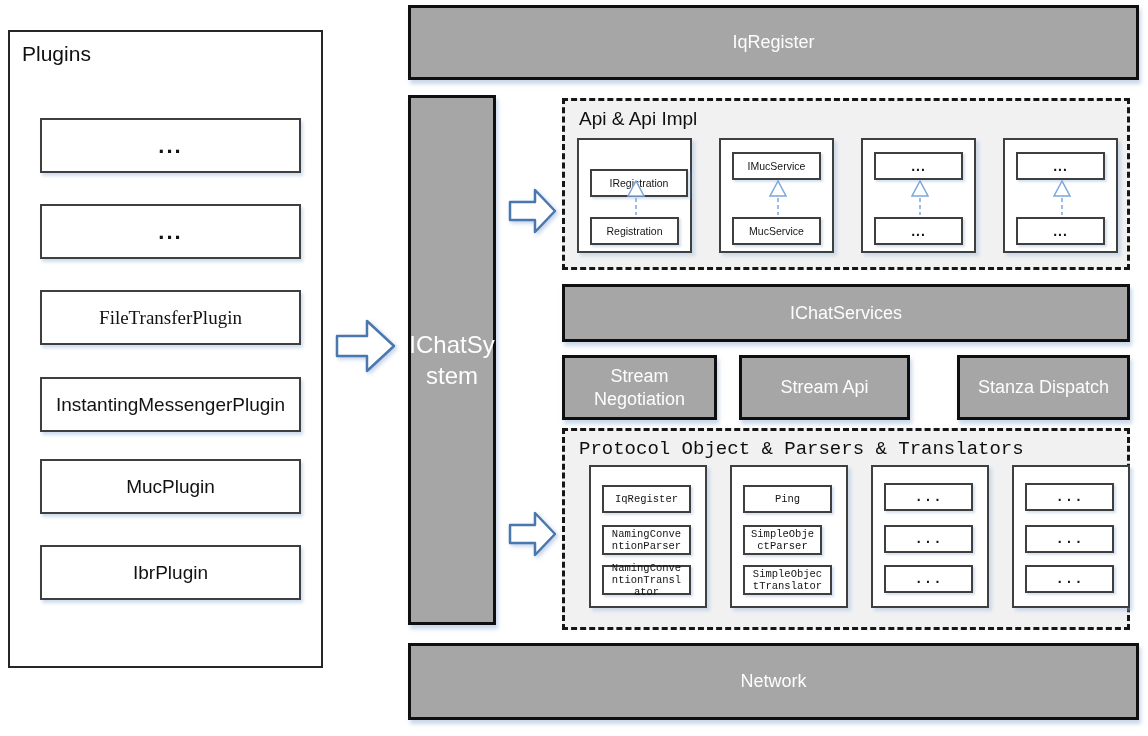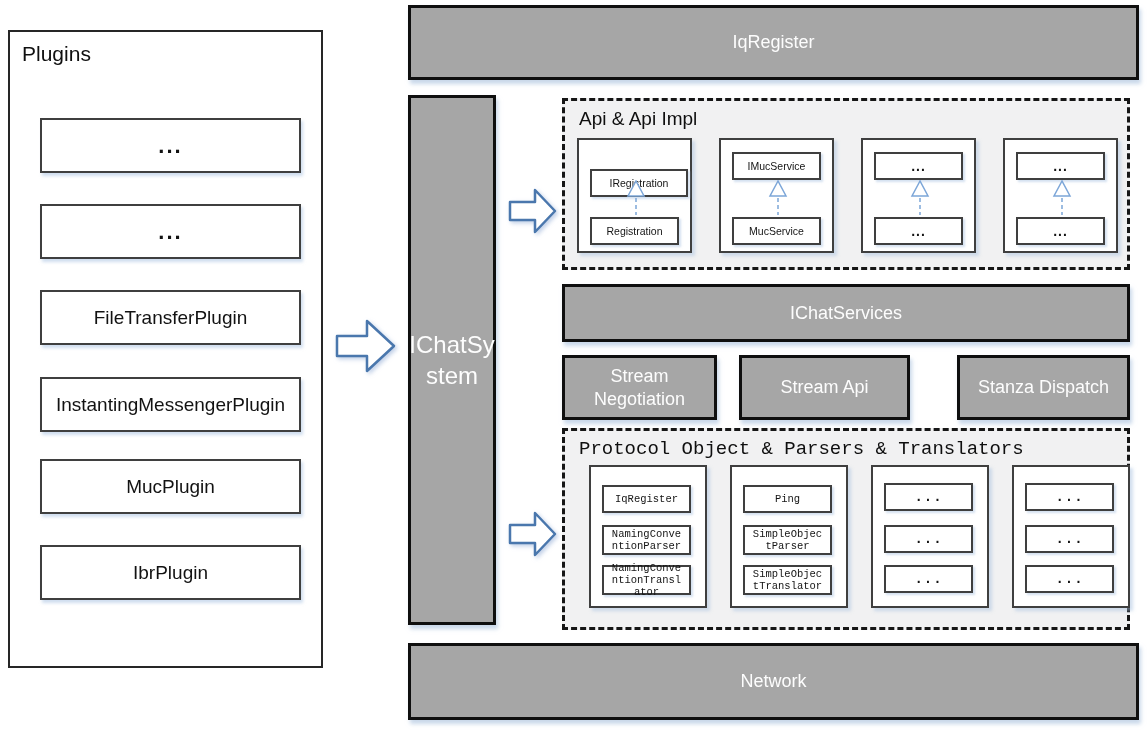--- a/index.html
+++ b/index.html
@@ -43,21 +43,21 @@
 </style>
 </head>
 <body>
 
 <div class="canvas">
 
   <div class="abs plugins-panel" style="left:8px; top:30px; width:315px; height:638px;">
     <div class="plugins-title">Plugins</div>
     <div class="abs plugin-box dots" style="left:30px; top:86px;  width:261px; height:55px;">...</div>
     <div class="abs plugin-box dots" style="left:30px; top:172px; width:261px; height:55px;">...</div>
-    <div class="abs plugin-box" style="left:30px; top:258px; width:261px; height:55px;">FileTransferPlugin</div>
+    <div class="abs plugin-box" style="left:30px; top:258px; width:261px; height:55px;font-family:Liberation Serif, serif;">FileTransferPlugin</div>
     <div class="abs plugin-box" style="left:30px; top:345px; width:261px; height:55px;">InstantingMessengerPlugin</div>
     <div class="abs plugin-box" style="left:30px; top:427px; width:261px; height:55px;">MucPlugin</div>
     <div class="abs plugin-box" style="left:30px; top:513px; width:261px; height:55px;">IbrPlugin</div>
   </div>
 
   <svg class="flow-arrow" style="left:334px; top:314px;" width="64" height="64" viewBox="0 0 64 64">
     <path d="M3 22 L33 22 L33 7 L60 32 L33 57 L33 42 L3 42 Z"></path>
   </svg>
 
   <div class="abs bar" style="left:408px; top:5px; width:731px; height:75px;">
@@ -128,21 +128,21 @@
     <div class="panel-title">Protocol Object &amp; Parsers &amp; Translators</div>
 
     <div class="abs group" style="left:24px; top:34px; width:118px; height:143px;">
       <div class="mini-box" style="left:11px; top:18px;  width:89px; height:28px;">IqRegister</div>
       <div class="mini-box" style="left:11px; top:58px;  width:89px; height:30px;">NamingConventionParser</div>
       <div class="mini-box" style="left:11px; top:98px;  width:89px; height:30px;">NamingConventionTranslator</div>
     </div>
 
     <div class="abs group" style="left:165px; top:34px; width:118px; height:143px;">
       <div class="mini-box" style="left:11px; top:18px;  width:89px; height:28px;">Ping</div>
-      <div class="mini-box" style="left:11px; top:58px;  width:89px; height:30px;">SimpleObjectParser</div>
+      <div class="mini-box" style="left:11px; top:58px;  width:79px; height:30px;">SimpleObjectParser</div>
       <div class="mini-box" style="left:11px; top:98px;  width:89px; height:30px;">SimpleObjectTranslator</div>
     </div>
 
     <div class="abs group" style="left:306px; top:34px; width:118px; height:143px;">
       <div class="mini-box dots" style="left:11px; top:16px; width:89px; height:28px;">...</div>
       <div class="mini-box dots" style="left:11px; top:58px; width:89px; height:28px;">...</div>
       <div class="mini-box dots" style="left:11px; top:98px; width:89px; height:28px;">...</div>
     </div>
 
     <div class="abs group" style="left:447px; top:34px; width:118px; height:143px;">

